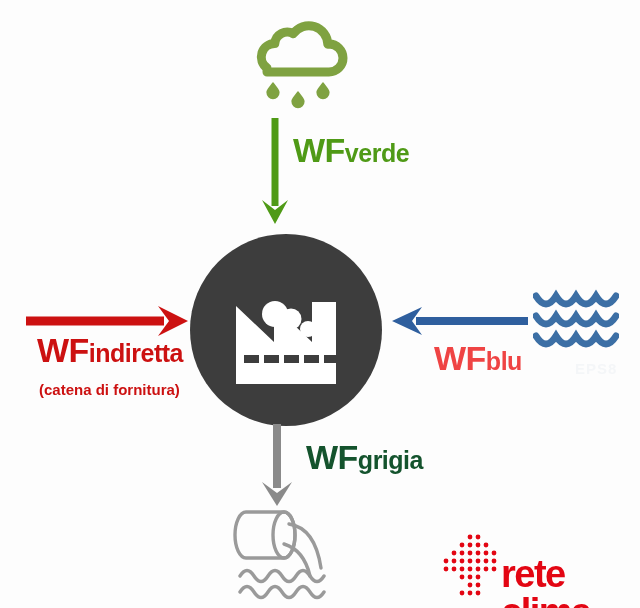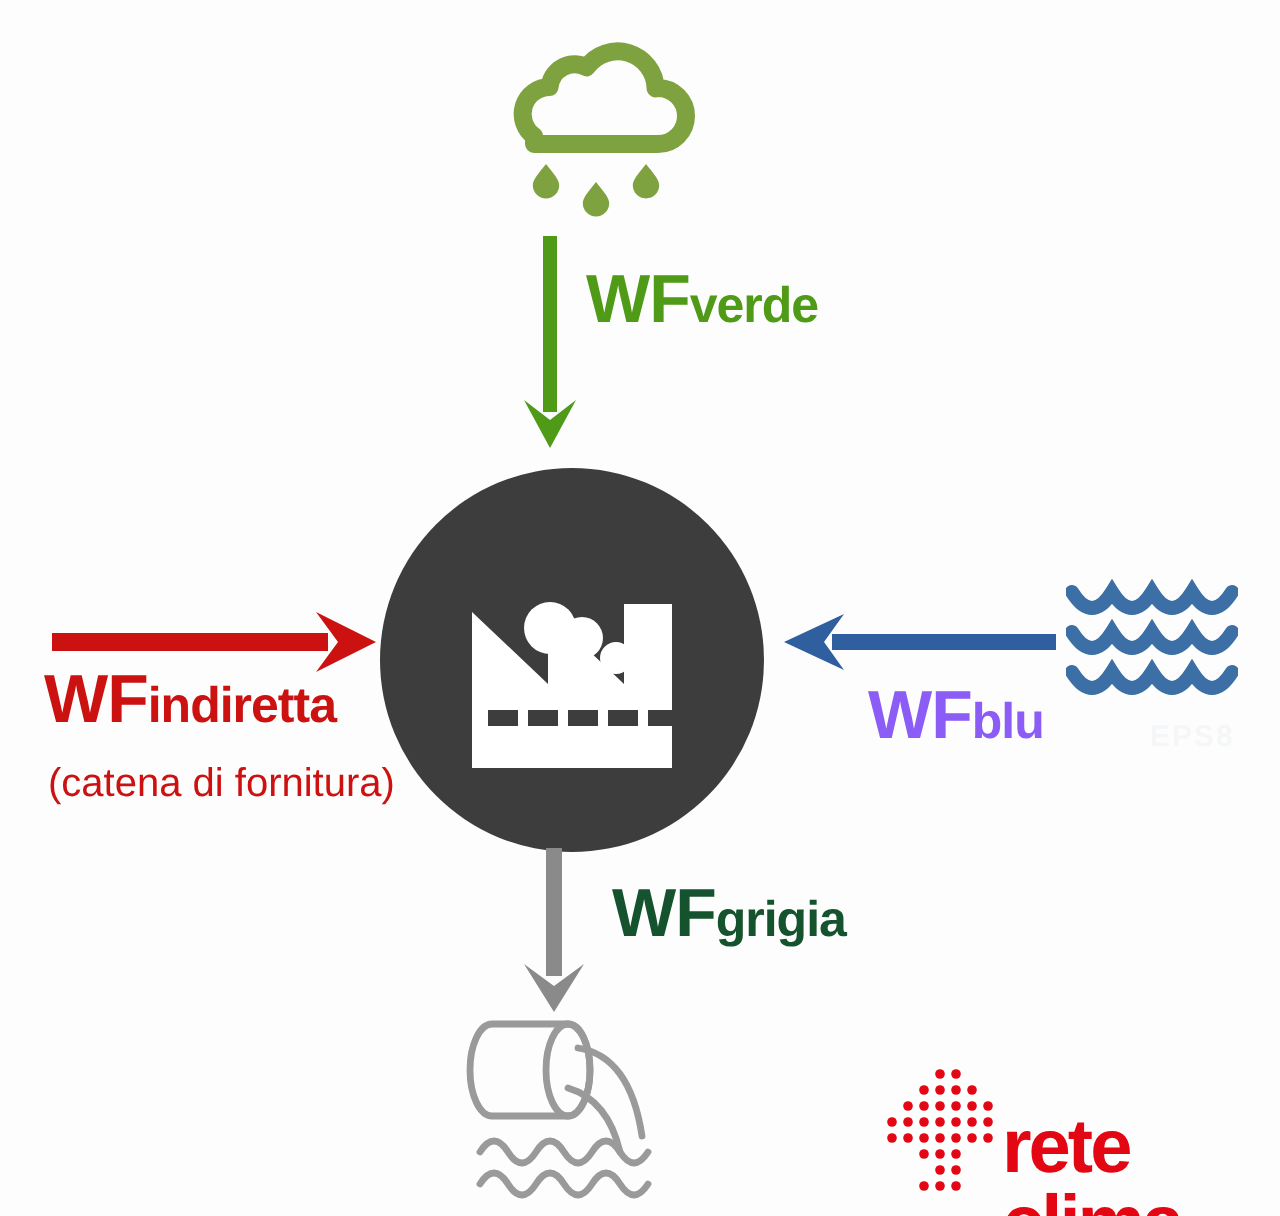--- a/index.html
+++ b/index.html
@@ -37,29 +37,29 @@
     font-weight: bold;
   }
   .wf-label .sub {
     font-size: 25px;
     font-weight: bold;
   }
   .wf-note {
     position: absolute;
     white-space: nowrap;
     font-family: "Liberation Sans", sans-serif;
-    font-weight: normal;
-    font-size: 20px;
+    font-weight: bold;
+    font-size: 15px;
     line-height: 1;
   }
 
   
   .c-green  { color: #4f9a16; }
-  .c-red    { color: #cc1111; }
-  .c-blue   { color: #8b5cf6; }
+  .c-red    { color: #cc1111; margin-left: 15px; }
+  .c-blue   { color: #ef4444; }
   .c-gray   { color: #14532d; }
 
   
   #cloud-icon { left: 243px; top: 8px; width: 110px; height: 110px; }
 
   
   #factory-icon { left: 188px; top: 232px; width: 196px; height: 196px; }
 
   
   #waves-icon { left: 533px; top: 288px; width: 86px; height: 62px; }

